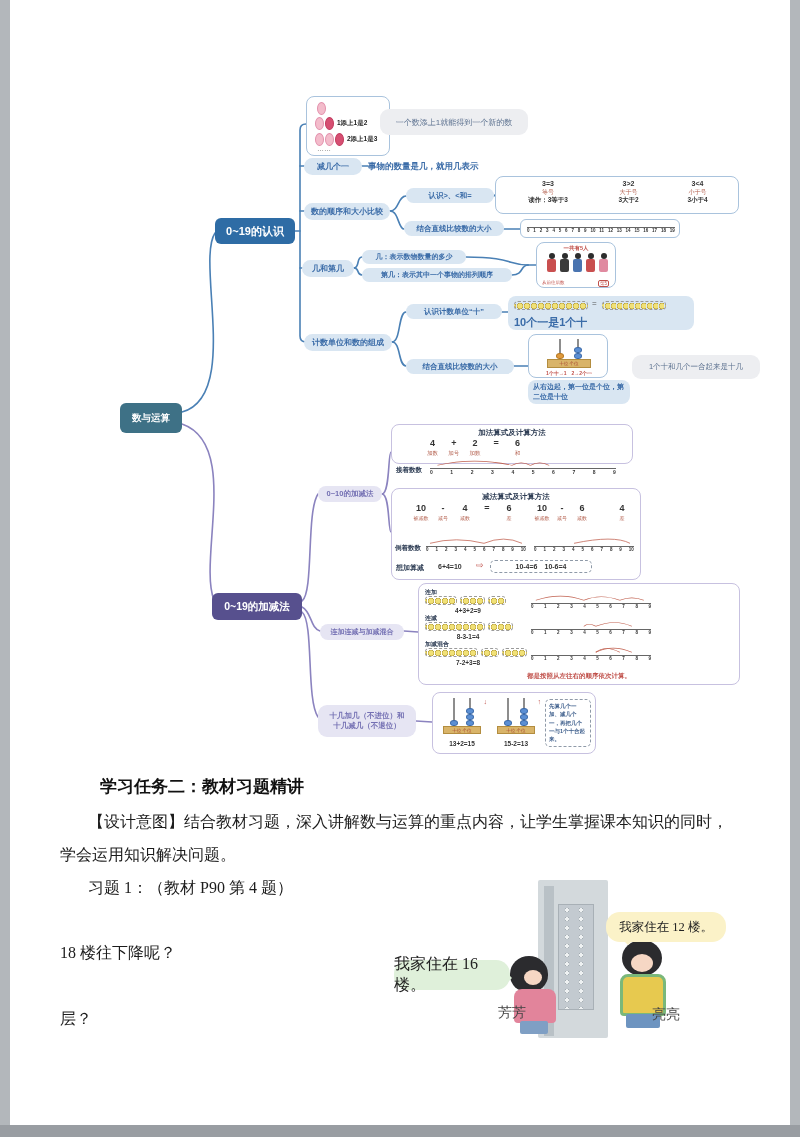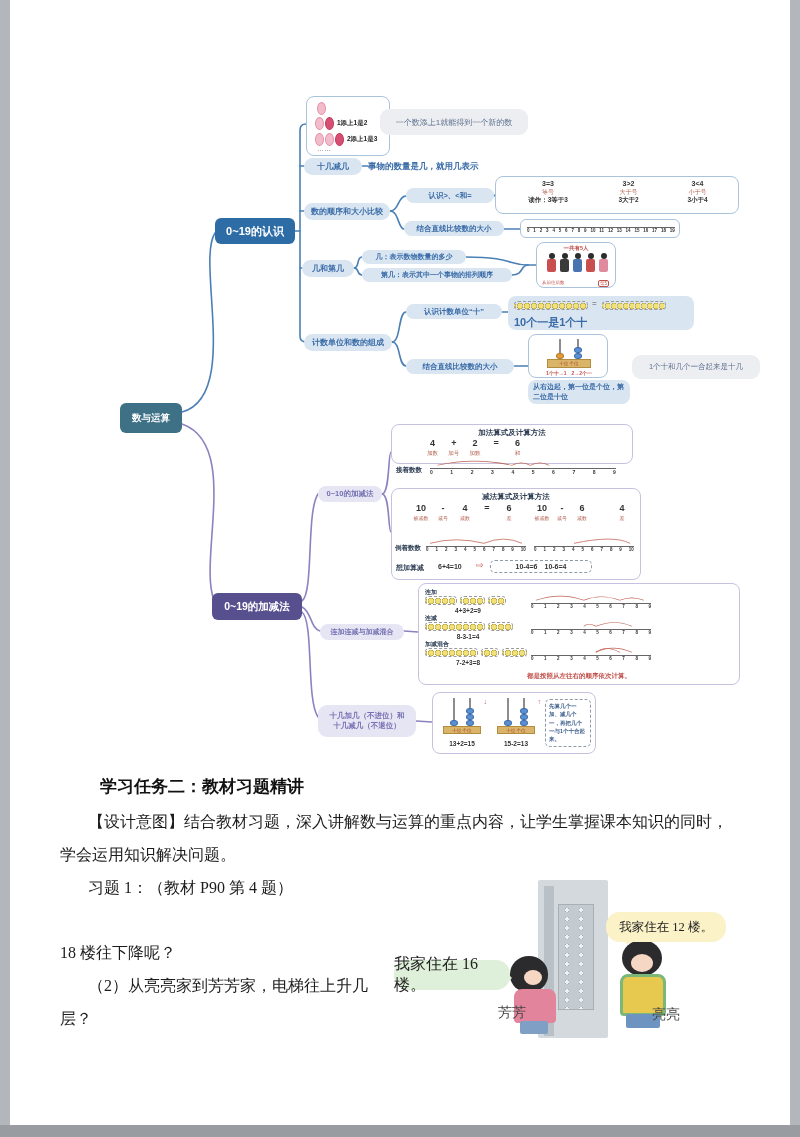--- a/index.html
+++ b/index.html
@@ -104,21 +104,21 @@
   <div class="abs" style="left:8px;top:36px;display:flex;align-items:center;gap:1px">
     <span class="ov"></span>
         <span class="ov"></span>
         <span class="ov dk"></span>
     <span style="font-size:6.5px;font-weight:bold;color:#222;margin-left:2px">2添上1是3</span>
   </div>
   <span class="abs" style="left:10px;top:48px;font-size:7px;color:#666">……</span>
 </div>
 <div class="pill gray" style="left:380px;top:109px;width:148px;height:26px;font-size:8px">一个数添上1就能得到一个新的数</div>
 
-<div class="pill" style="left:304px;top:158px;width:58px;height:17px;font-size:8px">十几减几</div>
+<div class="pill" style="left:304px;top:158px;width:58px;height:17px;font-size:8px">减几个一</div>
 <div class="freetext" style="left:368px;top:161px;font-size:8.5px">事物的数量是几，就用几表示</div>
 
 <div class="pill" style="left:304px;top:203px;width:86px;height:17px;font-size:8px">数的顺序和大小比较</div>
 <div class="pill" style="left:406px;top:188px;width:88px;height:15px;font-size:7.5px">认识&gt;、&lt;和=</div>
 <div class="wbox" style="left:495px;top:176px;width:244px;height:38px;display:flex;padding:3px 6px">
   <div style="width:40%;text-align:center;line-height:1.25">
     <div style="font-size:7px;font-weight:bold;color:#333">3=3</div>
     <div style="font-size:6px;color:#b4604e">等号</div>
     <div style="font-size:6.5px;font-weight:bold;color:#333">读作：3等于3</div>
   </div>
@@ -437,21 +437,20 @@
   </div>
   <div class="abs" style="left:62px;top:47px;width:42px;text-align:center;font-size:6.5px;font-weight:bold;color:#333">15-2=13</div>
   <div class="abs dashed" style="left:112px;top:6px;width:46px;height:48px;padding:2px 3px;font-size:5.5px;color:#3b5c8a;line-height:1.5;font-weight:bold">先算几个一加、减几个一，再把几个一与1个十合起来。</div>
 </div>
 
 <div class="abs" style="left:100px;top:775px;font-size:17px;font-weight:bold;color:#111;z-index:2">学习任务二：教材习题精讲</div>
 <div class="abs serif" style="left:88px;top:812px;font-size:16px;z-index:2">【设计意图】结合教材习题，深入讲解数与运算的重点内容，让学生掌握课本知识的同时，</div>
 <div class="abs serif" style="left:60px;top:845px;font-size:16px;z-index:2">学会运用知识解决问题。</div>
 <div class="abs serif" style="left:88px;top:878px;font-size:16px;z-index:2">习题 1：（教材 P90 第 4 题）</div>
 <div class="abs serif" style="left:60px;top:943px;font-size:16px;z-index:2">18 楼往下降呢？</div>
-<div class="abs serif" style="left:88px;top:976px;font-size:16px;z-index:2">（2）从亮亮家到芳芳家，电梯往上升几</div>
 <div class="abs serif" style="left:60px;top:1009px;font-size:16px;z-index:2">层？</div>
 
 <div class="abs" style="left:380px;top:878px;width:415px;height:165px;z-index:2">
   <div class="abs" style="left:158px;top:2px;width:70px;height:158px;background:#d3d9dc;border-radius:2px"></div>
   <div class="abs" style="left:164px;top:8px;width:10px;height:150px;background:#b9c1c6"></div>
   <div class="abs" style="left:178px;top:26px;width:34px;height:104px;background:#c3cad0;border:1px solid #a8b0b6;background-image:radial-gradient(circle at 8px 5px,#eef1f2 1.6px,#98a2a8 2.2px,transparent 2.6px),radial-gradient(circle at 22px 5px,#eef1f2 1.6px,#98a2a8 2.2px,transparent 2.6px);background-size:34px 9px"></div>
   <div class="abs" style="left:130px;top:78px;width:38px;height:36px;background:#2b2b2e;border-radius:50% 50% 46% 46%"></div>
   <div class="abs" style="left:144px;top:92px;width:18px;height:15px;background:#f6d7c4;border-radius:50%"></div>
   <div class="abs" style="left:134px;top:111px;width:42px;height:34px;background:#e2849b;border-radius:8px 8px 4px 4px"></div>
   <div class="abs" style="left:140px;top:143px;width:28px;height:13px;background:#7f9fc4;border-radius:2px"></div>

